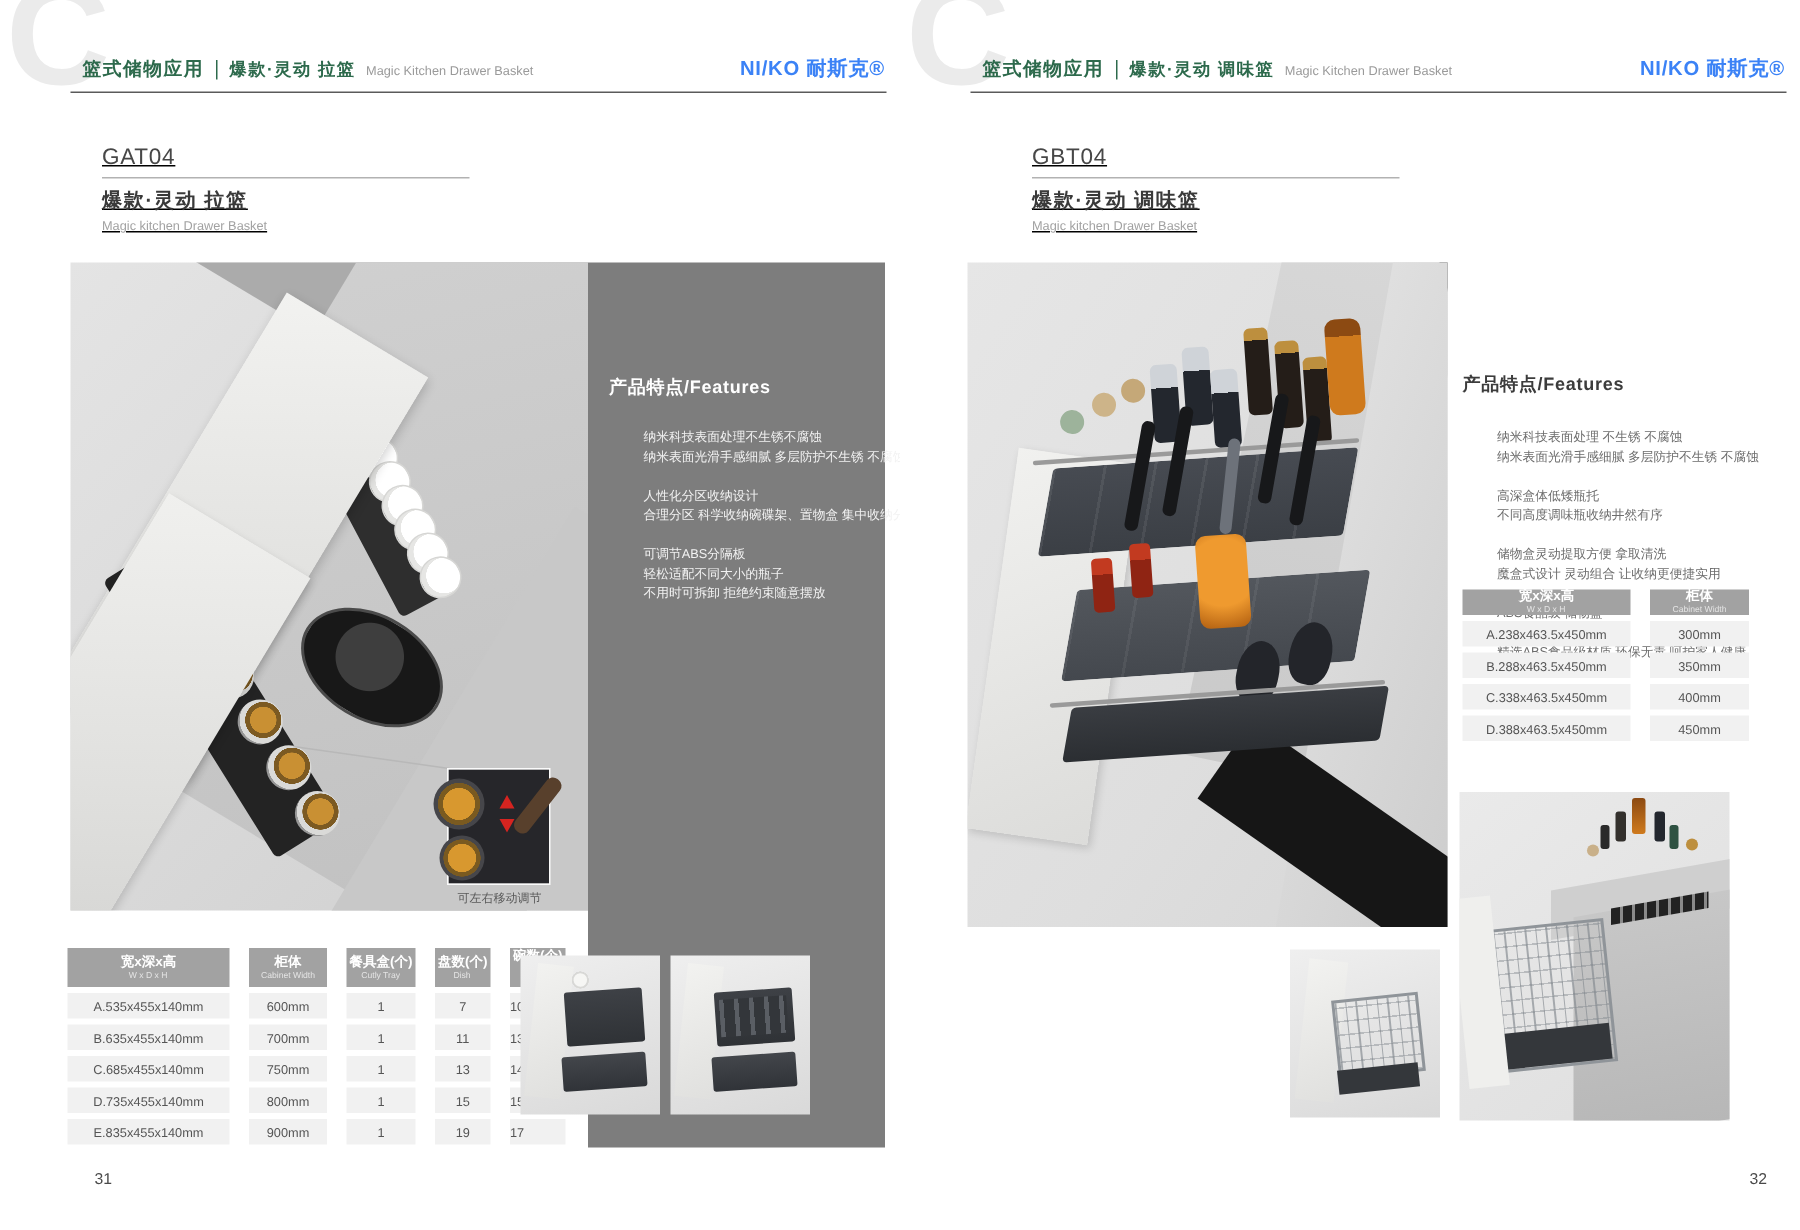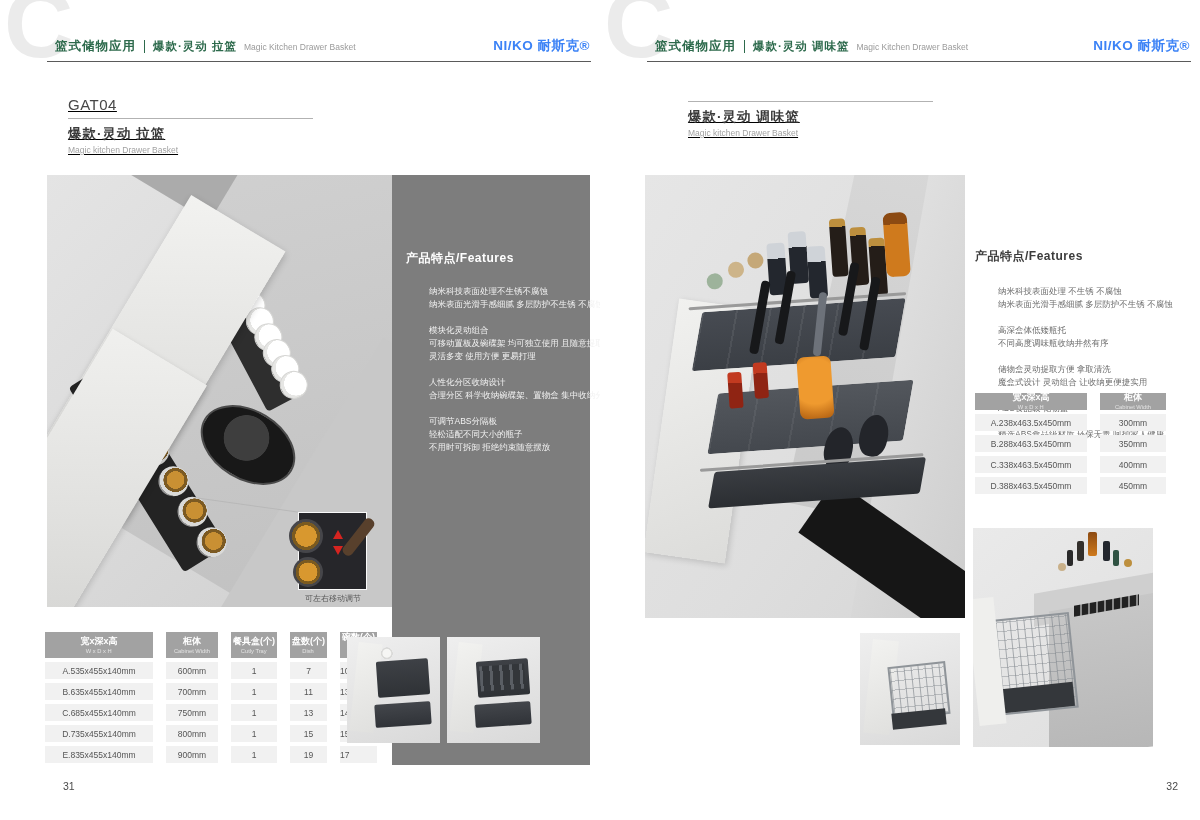--- a/index.html
+++ b/index.html
@@ -220,25 +220,20 @@
     </div>
 
     <div class="gray-panel">
       <div class="feat feat-left">
         <div class="feat-title">产品特点/Features</div>
         <div class="fpara">
             <div class="fline">纳米科技表面处理不生锈不腐蚀</div>
             <div class="fline">纳米表面光滑手感细腻 多层防护不生锈 不腐蚀</div>
           </div>
         <div class="fpara">
-            <div class="fline">模块化灵动组合</div>
-            <div class="fline">可移动置板及碗碟架 均可独立使用 且随意提取</div>
-            <div class="fline">灵活多变 使用方便 更易打理</div>
-          </div>
-        <div class="fpara">
             <div class="fline">人性化分区收纳设计</div>
             <div class="fline">合理分区 科学收纳碗碟架、置物盒 集中收纳分类存放</div>
           </div>
         <div class="fpara">
             <div class="fline">可调节ABS分隔板</div>
             <div class="fline">轻松适配不同大小的瓶子</div>
             <div class="fline">不用时可拆卸 拒绝约束随意摆放</div>
           </div>
       </div>
     </div>
@@ -331,20 +326,21 @@
     <div class="header-row">
       <span class="sec-title">篮式储物应用</span>
       <span class="vbar"></span>
       <span class="sub-title">爆款·灵动 调味篮</span>
       <span class="sub-en">Magic Kitchen Drawer Basket</span>
       <span class="logo">NI/KO 耐斯克®</span>
     </div>
     <div class="header-rule"></div>
 
     <div class="product pr-prod">
+      <div class="prod-code">GBT04</div>
       <div class="prod-rule"></div>
       <div class="prod-name">爆款·灵动 调味篮</div>
       <div class="prod-en">Magic kitchen Drawer Basket</div>
     </div>
 
     <div class="photo photo-main-right">
       <div class="pr-cabback"></div>
       <div class="pr-gap"></div>
       <div class="pr-cabfront"></div>
       <div class="pr-foot"></div>

